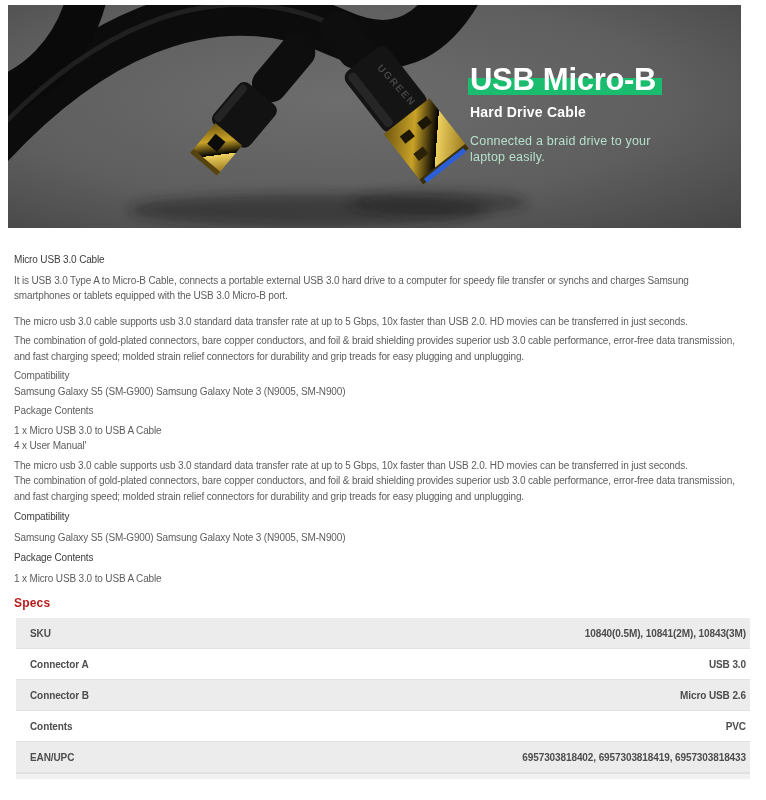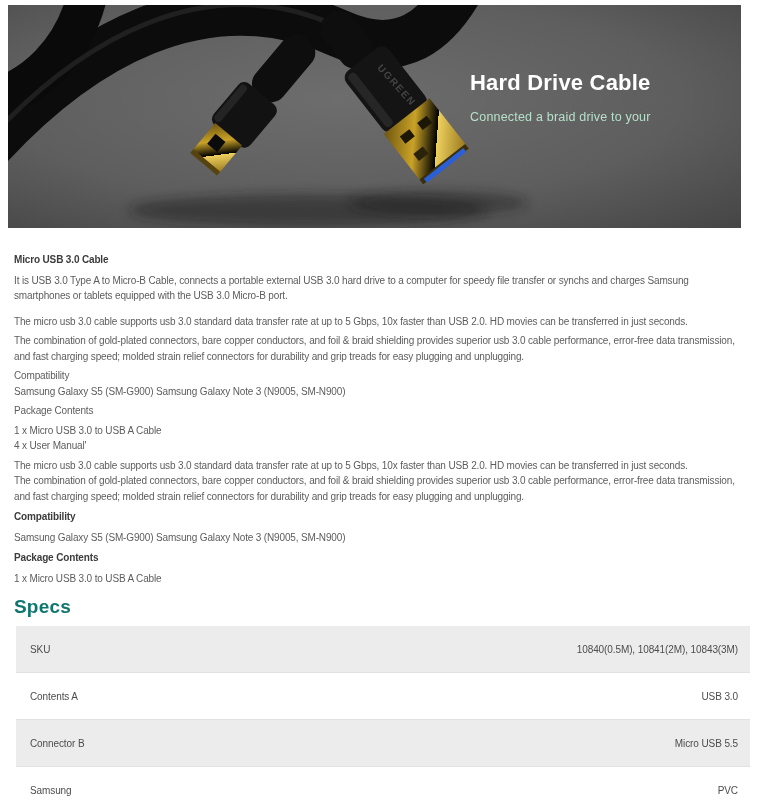--- a/index.html
+++ b/index.html
@@ -28,52 +28,52 @@
     white-space:nowrap;
   }
   .hero-title .hl{
     background:linear-gradient(to bottom,
       rgba(0,0,0,0) 47%,
       var(--highlight_green,#1abd6e) 47%,
       var(--highlight_green,#1abd6e) 94%,
       rgba(0,0,0,0) 94%);
     padding:0 6px 0 2px;margin-left:-2px;
   }
-  .hero-sub{font-size:22px;font-weight:700;margin-top:7px;letter-spacing:0.2px;}
+  .hero-sub{font-size:14px;font-weight:700;margin-top:7px;letter-spacing:0.2px;}
   .hero-tag{
     margin-top:13px;font-size:12.5px;line-height:16px;letter-spacing:0.2px;
     color:var(--tagline_mint,#b5e0c9);
   }
 
   
   .desc{
     padding:24px 14px 0 14px;
     font-size:10px;line-height:15.5px;letter-spacing:-0.15px;
     color:#5d5d5d;
   }
   .desc .blk{margin:0 8px 4px 0;}
-  .desc .h{color:#3c3c3c;font-weight:700;margin:5px 0 5px 0;}
+  .desc .h{color:#3c3c3c;font-weight:400;margin:5px 0 5px 0;}
   .desc .blk:first-child{margin-top:0;}
   .desc .gap-top{margin-top:10px;}
 
   
   .specs-h{
     margin:10px 14px 8px 14px;
-    font-size:19px;font-weight:700;color:#0f766e;letter-spacing:0.2px;
+    font-size:12px;font-weight:700;color:#b91c1c;letter-spacing:0.2px;
   }
   table.specs{
     border-collapse:collapse;table-layout:fixed;
     margin:0 16px;width:734px;
     font-size:10px;letter-spacing:-0.1px;
   }
   table.specs td{
     height:22px;vertical-align:middle;
-    color:#4d4d4d;font-weight:400;
+    color:#4d4d4d;font-weight:700;
     border-bottom:1px solid #e2e2e2;
-    padding:12px;
+    padding:4px;
   }
   table.specs td.lbl{width:184px;padding-left:14px;}
   table.specs td.val{padding-left:0;text-align:right;}
   table.specs tr.odd{background:#ececec;}
   table.specs tr.even{background:#ffffff;}
   .table-tail{
     margin:0 16px;height:5px;background:#f1f1f1;border-top:1px solid #e0e0e0;
   }
 </style>
 </head>
@@ -127,23 +127,25 @@
         <rect x="361" y="114" width="58" height="64" fill="url(#gold)"></rect>
         <rect x="372" y="126" width="12" height="9" fill="#1c1607"></rect>
         <rect x="394" y="126" width="12" height="9" fill="#1c1607"></rect>
         <rect x="372" y="148" width="12" height="9" fill="#2a2209"></rect>
         <rect x="361" y="172" width="58" height="6" fill="#3a2f08"></rect>
         <rect x="365" y="174" width="50" height="5" fill="#2a5fd7"></rect>
       </g>
     </svg>
 
     <div class="hero-text">
+      <div class="hero-title"><span class="hl">USB Micro-B</span></div>
       <div class="hero-sub">Hard Drive Cable</div>
       <div class="hero-tag">
         <div>Connected a braid drive to your</div>
+        <div>laptop easily.</div>
       </div>
     </div>
   </div>
 
   <div class="desc">
       <div class="blk h">
         <div>Micro USB 3.0 Cable</div>
       </div>
       <div class="blk p">
         <div>It is USB 3.0 Type A to Micro-B Cable, connects a portable external USB 3.0 hard drive to a computer for speedy file transfer or synchs and charges Samsung smartphones or tablets equipped with the USB 3.0 Micro-B port.</div>
@@ -184,29 +186,29 @@
     </div>
 
   <h2 class="specs-h">Specs</h2>
   <table class="specs">
     <tbody>
         <tr class="odd">
           <td class="lbl">SKU</td>
           <td class="val">10840(0.5M), 10841(2M), 10843(3M)</td>
         </tr>
         <tr class="even">
-          <td class="lbl">Contents A</td>
+          <td class="lbl">Connector A</td>
           <td class="val">USB 3.0</td>
         </tr>
         <tr class="odd">
           <td class="lbl">Connector B</td>
-          <td class="val">Micro USB 5.5</td>
+          <td class="val">Micro USB 2.6</td>
         </tr>
         <tr class="even">
-          <td class="lbl">Samsung</td>
+          <td class="lbl">Contents</td>
           <td class="val">PVC</td>
         </tr>
         <tr class="odd">
           <td class="lbl">EAN/UPC</td>
           <td class="val">6957303818402, 6957303818419, 6957303818433</td>
         </tr>
       </tbody>
   </table>
   <div class="table-tail"></div>
 

